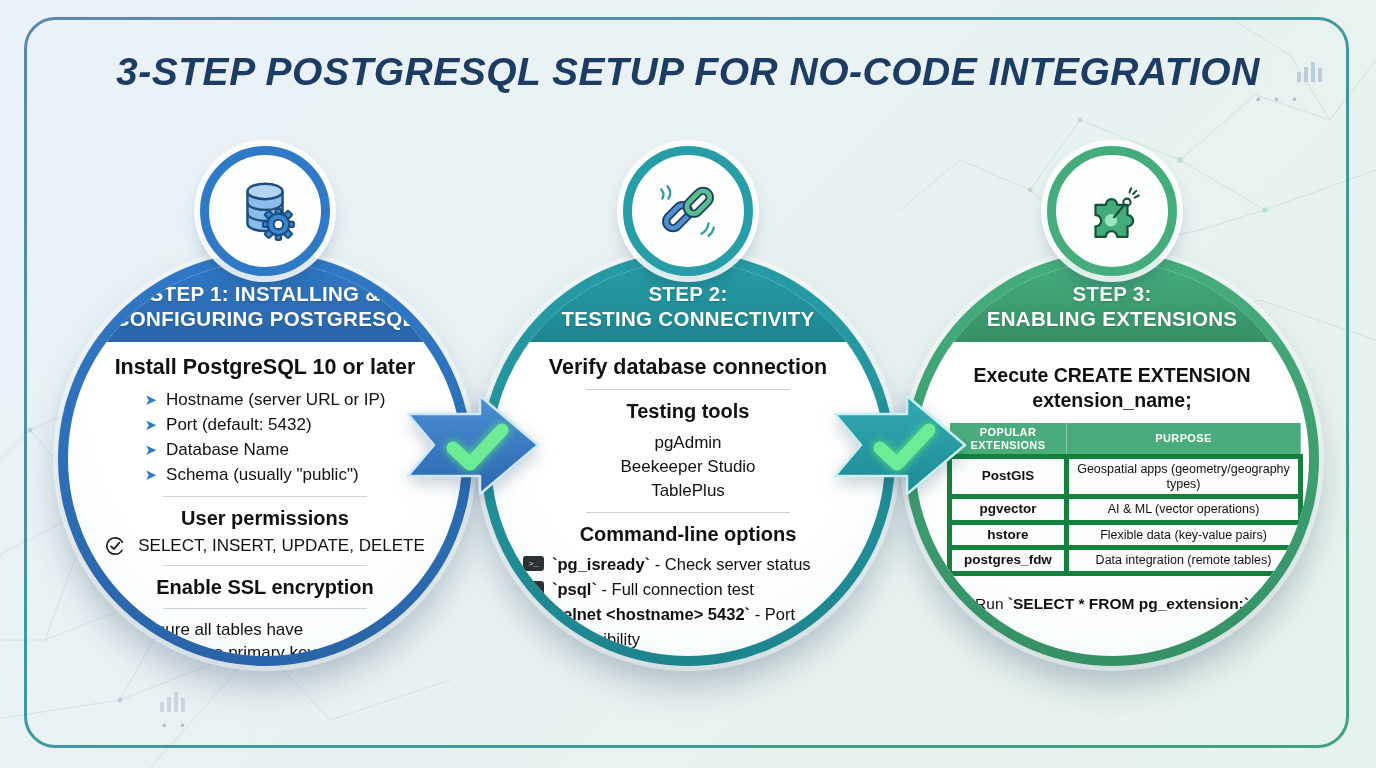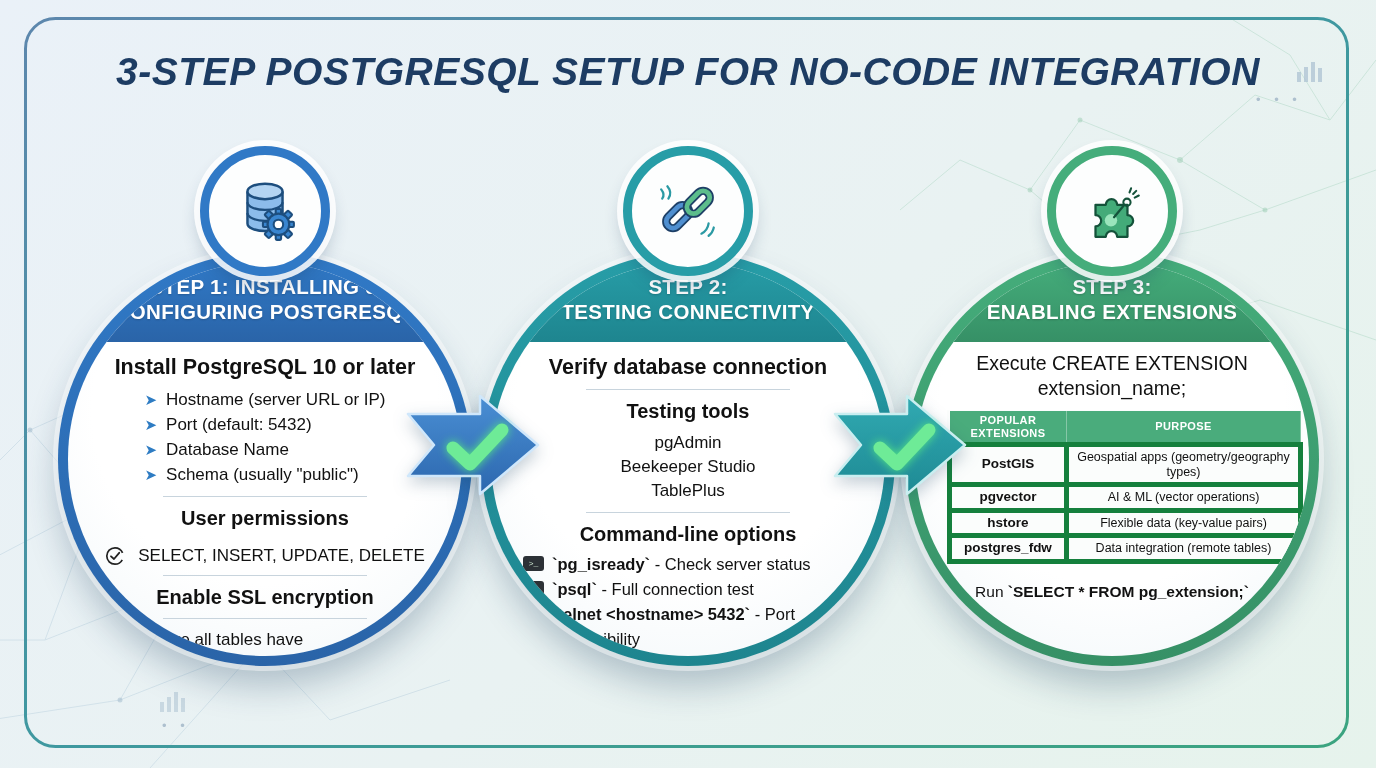--- a/index.html
+++ b/index.html
@@ -18,51 +18,51 @@
   
   .card{position:absolute;top:252px;width:414px;height:414px;z-index:3;}
   .card-circle{position:absolute;inset:0;border-radius:50%;
     background:linear-gradient(180deg,var(--c) 0%,var(--cd) 100%);
     box-shadow:0 0 0 5px rgba(255,255,255,.45),0 20px 34px rgba(25,60,95,.28);}
   .card-inner{position:absolute;inset:10px;border-radius:50%;overflow:hidden;
     background:radial-gradient(circle at 50% 38%,#ffffff 55%,#f0f6f9 100%);}
   .cap{position:absolute;top:0;left:0;right:0;height:80px;
     background:linear-gradient(180deg,var(--c),var(--cd));
     display:flex;flex-direction:column;justify-content:flex-end;align-items:center;
-    padding-bottom:18px;box-sizing:border-box;}
+    padding-bottom:11px;box-sizing:border-box;}
   .cap div{color:#fff;font-weight:700;font-size:20.5px;line-height:25px;letter-spacing:.3px;
     text-shadow:0 1px 2px rgba(0,0,0,.18);}
   .content{position:absolute;top:80px;left:32px;right:32px;bottom:0;text-align:center;color:#111;}
 
   .badge{position:absolute;left:50%;top:-106px;transform:translateX(-50%);
     width:112px;height:112px;border-radius:50%;background:#fdfefe;
     border:9px solid var(--c);box-shadow:0 0 0 6px rgba(255,255,255,.85),0 10px 18px rgba(25,60,95,.3);
     display:flex;align-items:center;justify-content:center;z-index:4;}
 
   .sec-title{font-weight:700;font-size:20px;margin-top:10px;}
   .sec-title.lg{font-size:21.5px;margin-top:13px;}
   .divider{height:1px;background:#c8d4dd;width:62%;margin:9px auto 2px auto;}
 
   .bullet-list{display:inline-block;text-align:left;margin-top:7px;}
   .bullet{font-size:17px;line-height:25px;display:flex;align-items:center;gap:9px;}
   .b-ico{color:#2e7cc3;font-size:15px;line-height:1;}
 
-  .perm-line{font-size:17px;margin-top:16px;display:flex;align-items:center;justify-content:center;gap:13px;}
+  .perm-line{font-size:17px;margin-top:6px;display:flex;align-items:center;justify-content:center;gap:13px;}
   .note{font-size:17px;margin-top:9px;display:flex;align-items:center;justify-content:flex-start;gap:16px;line-height:23px;}
   .note2{font-size:17px;line-height:23px;}
 
   .tool-list{font-size:17px;line-height:24px;margin-top:8px;}
   .cmd-list{display:inline-block;text-align:left;margin-top:6px;max-width:330px;}
   .cmd-row{font-size:16.5px;line-height:25px;display:flex;align-items:flex-start;gap:8px;}
   .cmd-row b{white-space:nowrap;}
   .term-ico{flex:0 0 auto;margin-top:4px;width:21px;height:15px;background:#2c3136;border-radius:3px;
     color:#cfe8d2;font-family:"Liberation Mono","DejaVu Sans Mono",monospace;font-size:8px;
     display:flex;align-items:center;justify-content:center;letter-spacing:0;}
 
-  .exec-title{font-weight:400;font-size:19.5px;line-height:25px;margin-top:9px;}
+  .exec-title{font-weight:700;font-size:19.5px;line-height:25px;margin-top:21px;}
   table.ext{border-collapse:collapse;margin:9px auto 0 auto;width:356px;
     border:1.5px solid #4fae80;background:#fbfdfc;}
   table.ext th{background:#4aac7c;color:#fff;font-size:11px;line-height:12.5px;letter-spacing:.4px;
     font-weight:700;padding:3px 4px;border:1px solid #ffffff55;border-bottom:1.5px solid #fff;}
   table.ext td{border:5px solid #15803d;font-size:12.5px;line-height:14.5px;padding:3px 5px;text-align:center;color:#111;}
   table.ext td.name{font-weight:700;font-size:13.5px;width:102px;}
   .run-line{font-size:15.5px;margin-top:19px;}
 
   .arrow{position:absolute;top:391px;width:138px;height:108px;z-index:5;
     filter:drop-shadow(0 6px 8px rgba(20,60,90,.25));}

